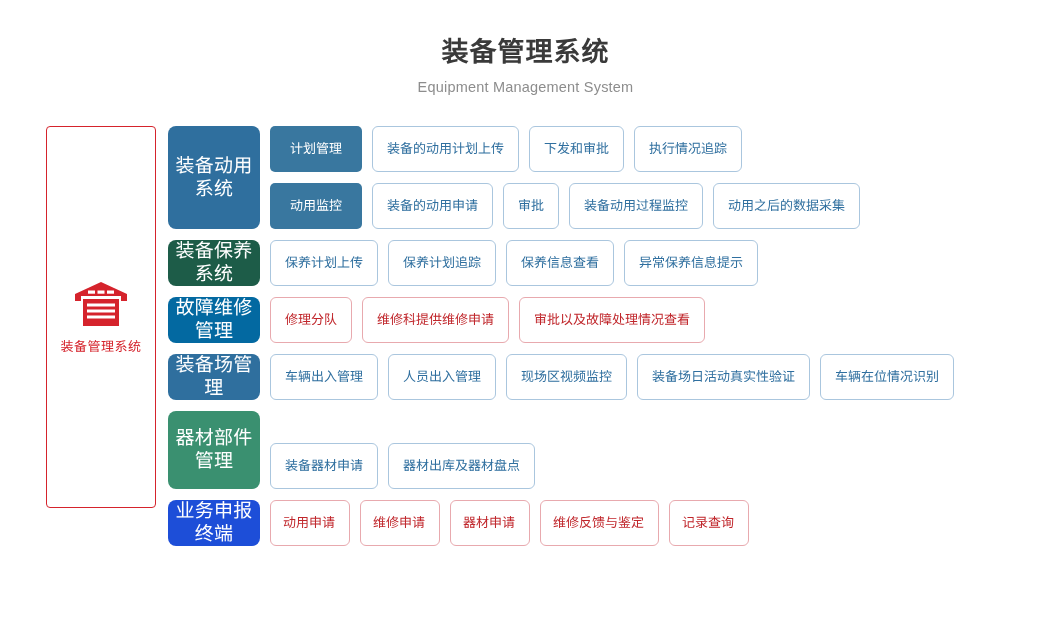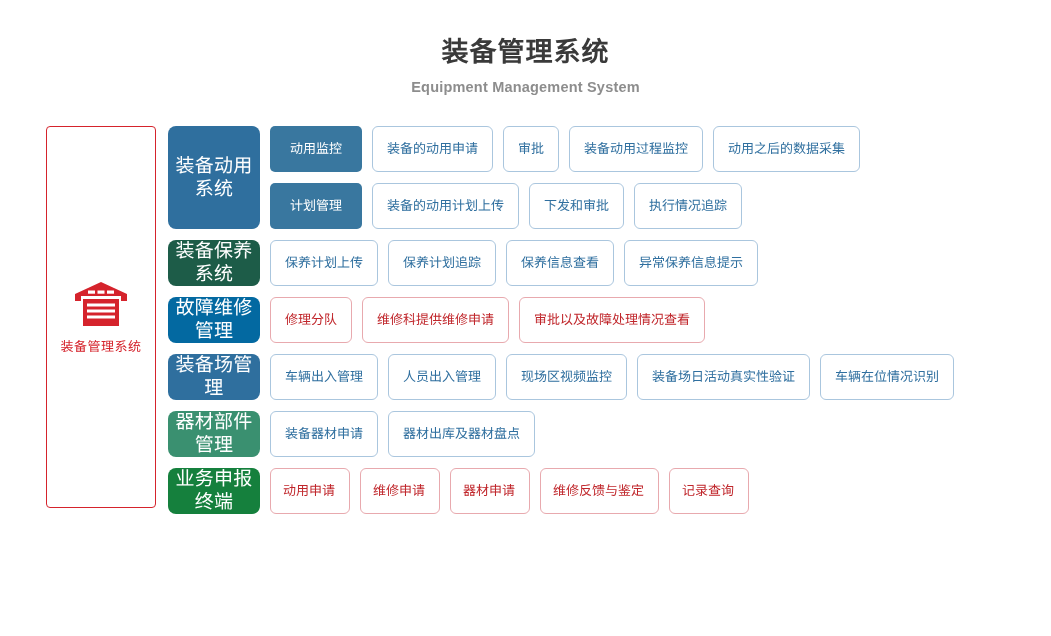--- a/index.html
+++ b/index.html
@@ -26,21 +26,21 @@
     font-size: 27px;
     font-weight: bold;
     color: #3a3a3a;
     letter-spacing: 1px;
     line-height: 1.25;
     margin: 0;
   }
   .page-subtitle {
     font-size: 14.5px;
     color: #8d8d8d;
-    font-weight: bold;
+    font-weight: normal;
     margin: 9px 0 0 0;
     letter-spacing: 0.2px;
   }
 
   
   .architecture {
     position: absolute;
     left: 0;
     top: 126px;
     width: 1051px;
@@ -168,28 +168,28 @@
   .theme-blue .category-chip { background: #2f6f9e; }
   .theme-blue .sub-chip      { background: #39779f; }
   .theme-blue .leaf          { border-color: #aac6de; color: #2f6f9f; }
 
   
   .theme-green-dark .category-chip { background: #1d5c48; }
   .theme-green-dark .leaf          { border-color: #aac6de; color: #2f6f9f; }
 
   
   .theme-green .category-chip { background: #3a9070; }
-  .theme-green .leaf          { border-color: #aac6de; color: #2f6f9f; }
+  .theme-green .leaf          { border-color: #aac6de; color: #2f6f9f; margin-top: 32px; }
 
   
   .theme-red .category-chip { background: #0369a1; }
   .theme-red .leaf          { border-color: #e8a9ae; color: #c0262b; }
 
   
-  .theme-red-dark .category-chip { background: #15803d; }
+  .theme-red-dark .category-chip { background: #1d4ed8; }
   .theme-red-dark .leaf          { border-color: #e8a9ae; color: #c0262b; padding-left: 12px; }
 </style>
 </head>
 <body>
 
 <div class="page-header">
   <h1 class="page-title">装备管理系统</h1>
   <div class="page-subtitle">Equipment Management System</div>
 </div>
 
@@ -211,38 +211,38 @@
     <span class="brand-label">装备管理系统</span>
   </div>
 
   <div class="rows">
 
     <div class="arch-row theme-blue">
       <div class="category-chip tall">装备动用系统</div>
       <div class="subgroups">
 
         <div class="subrow">
+          <div class="sub-chip">计划管理</div>
+          <div class="items">
+            <div class="leaf">装备的动用计划上传</div>
+            <div class="leaf">下发和审批</div>
+            <div class="leaf">执行情况追踪</div>
+          </div>
+        </div>
+
+        <div class="subrow">
           <div class="sub-chip">动用监控</div>
           <div class="items">
             <div class="leaf">装备的动用申请</div>
             <div class="leaf">审批</div>
             <div class="leaf">装备动用过程监控</div>
             <div class="leaf">动用之后的数据采集</div>
           </div>
         </div>
 
-        <div class="subrow">
-          <div class="sub-chip">计划管理</div>
-          <div class="items">
-            <div class="leaf">装备的动用计划上传</div>
-            <div class="leaf">下发和审批</div>
-            <div class="leaf">执行情况追踪</div>
-          </div>
-        </div>
-
       </div>
     </div>
 
     <div class="arch-row theme-green-dark">
       <div class="category-chip">装备保养系统</div>
       <div class="items">
         <div class="leaf">保养计划上传</div>
         <div class="leaf">保养计划追踪</div>
         <div class="leaf">保养信息查看</div>
         <div class="leaf">异常保养信息提示</div>

